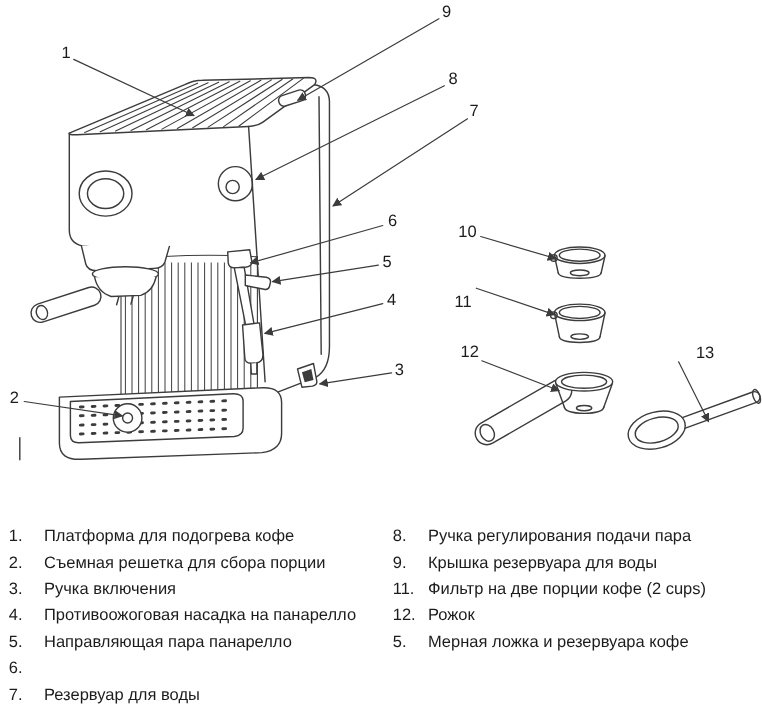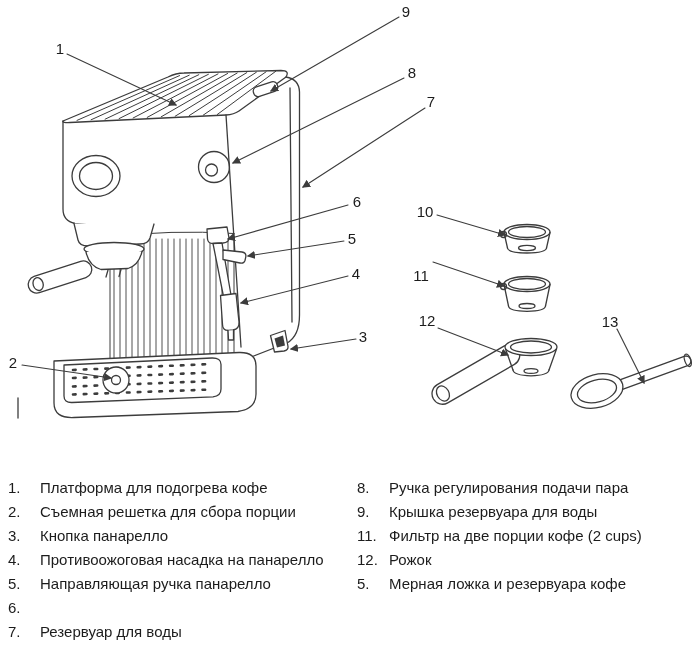--- a/index.html
+++ b/index.html
@@ -205,44 +205,44 @@
     <span class="callout" style="left:363px;top:336px">3</span>
     <span class="callout" style="left:356px;top:273px">4</span>
     <span class="callout" style="left:352px;top:238px">5</span>
     <span class="callout" style="left:357px;top:201px">6</span>
     <span class="callout" style="left:431px;top:101px">7</span>
     <span class="callout" style="left:412px;top:72px">8</span>
     <span class="callout" style="left:406px;top:11px">9</span>
     <span class="callout" style="left:425px;top:211px">10</span>
     <span class="callout" style="left:421px;top:275px">11</span>
     <span class="callout" style="left:427px;top:320px">12</span>
-    <span class="callout" style="left:610px;top:321px">13</span>
+    <span class="callout" style="left:641px;top:321px">13</span>
   </div>
 
   <div class="legend">
     <div class="col left">
       <div class="row">
         <span class="num">1.</span>
         <span class="txt">Платформа для подогрева кофе</span>
       </div>
       <div class="row">
         <span class="num">2.</span>
         <span class="txt">Съемная решетка для сбора порции</span>
       </div>
       <div class="row">
         <span class="num">3.</span>
-        <span class="txt">Кнопка панарелло</span>
+        <span class="txt">Ручка включения</span>
       </div>
       <div class="row">
         <span class="num">4.</span>
         <span class="txt">Противоожоговая насадка на панарелло</span>
       </div>
       <div class="row">
         <span class="num">5.</span>
-        <span class="txt">Направляющая ручка панарелло</span>
+        <span class="txt">Направляющая пара панарелло</span>
       </div>
       <div class="row">
         <span class="num">6.</span>
       </div>
       <div class="row">
         <span class="num">7.</span>
         <span class="txt">Резервуар для воды</span>
       </div>
     </div>
 

